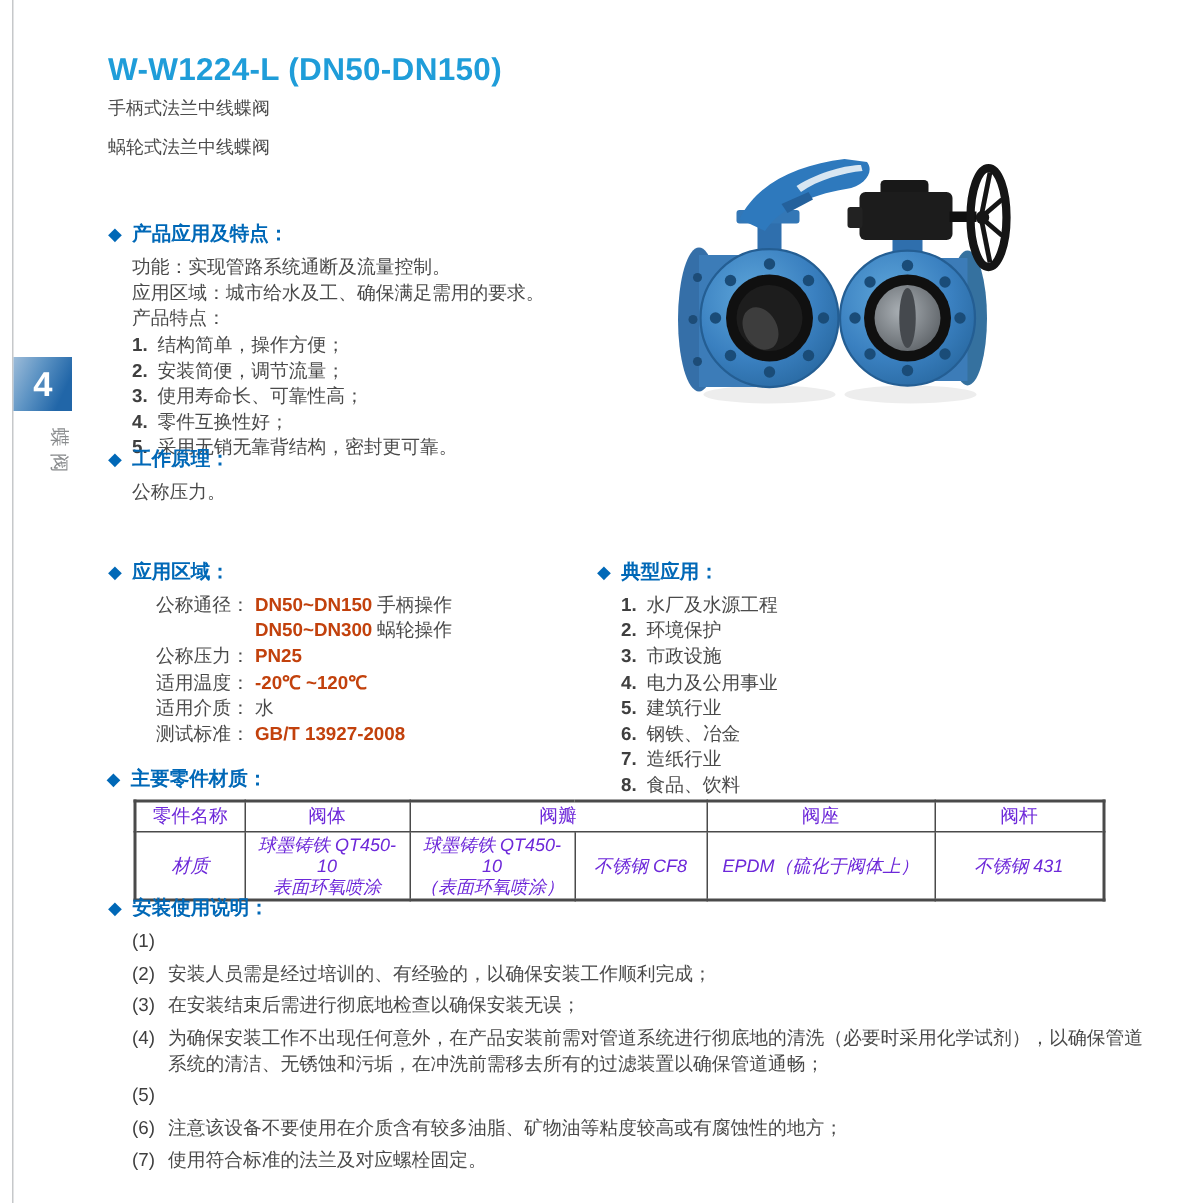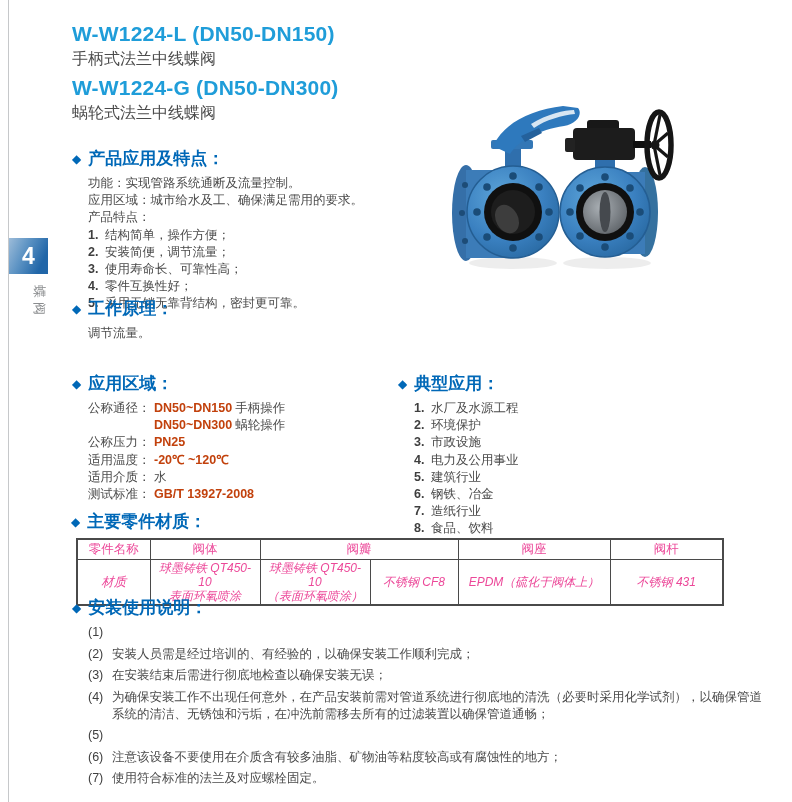--- a/index.html
+++ b/index.html
@@ -10,41 +10,41 @@
   .chapter-tab{position:absolute;left:9px;top:238px;width:39px;height:36px;
 ::               ;}
   .chapter-tab{background:linear-gradient(115deg,#9dbcd9 0%,#5e94c4 38%,#2166a8 80%);
         display:flex;align-items:center;justify-content:center;}
   .chapter-tab .num{color:#ffffff;font-family:"Liberation Sans",sans-serif;
         font-size:23px;font-weight:bold;}
   .chapter-label{position:absolute;left:48px;top:285px;transform:rotate(90deg);
         transform-origin:left top;font-size:13px;color:#8a8c8e;letter-spacing:4px;
         font-family:"Liberation Serif",serif;white-space:nowrap;}
   
-  .titleblock{position:absolute;left:72px;top:21px;}
+  .titleblock{position:absolute;left:72px;top:34px;}
   .model{font-family:"Liberation Sans",sans-serif;font-weight:bold;font-size:21px;
         color:#1f9dd9;line-height:26px;letter-spacing:0.2px;}
-  .subtitle{font-size:16px;color:#4c4c4c;line-height:20px;margin:2px 0 6px 0;}
+  .subtitle{font-size:12px;color:#4c4c4c;line-height:20px;margin:2px 0 6px 0;}
   
   .sec{position:absolute;}
   .sec-head{display:flex;align-items:center;margin-bottom:5px;}
   .diamond{color:#0068b7;font-size:12px;margin-right:7px;
         font-family:"DejaVu Sans",sans-serif;line-height:14px;}
   .sec-title{font-family:"Liberation Sans",sans-serif;font-weight:bold;
-        font-size:17px;color:#0068b7;}
+        font-size:13px;color:#0068b7;}
   .body-line{font-size:12.5px;line-height:17.2px;margin:0 0 0 16px;}
   .num-item{display:flex;margin-left:16px;font-size:12.5px;line-height:17.2px;}
   .num-item .n{font-family:"Liberation Sans",sans-serif;font-weight:600;
         color:#3f3f3f;width:17px;flex:0 0 17px;}
-  .label-row{display:flex;font-size:12.5px;line-height:17.2px;margin-left:16px;}
+  .label-row{display:flex;font-size:12.5px;line-height:17.2px;margin-left:32px;}
   .label-row .lab{width:66px;flex:0 0 66px;}
   .tval{font-family:"Liberation Sans",sans-serif;font-weight:bold;color:#c2410c;}
   
-  table.mat{border-collapse:collapse;table-layout:fixed;width:646px;margin-left:4px;
-        font-size:12px;color:#ec4899;}
+  table.mat{border-collapse:collapse;table-layout:fixed;width:646px;margin-left:17px;
+        font-size:12px;color:#6d28d9;}
   table.mat{border:2px solid #4a4a4a;}
   table.mat th,table.mat td{border:1px solid #4a4a4a;text-align:center;
         vertical-align:middle;padding:1px 2px;font-weight:normal;}
   table.mat th{height:16px;font-size:12.5px;}
   table.mat td{height:30px;white-space:pre-line;line-height:14px;
         font-family:"Liberation Sans",sans-serif;font-size:12px;font-style:italic;}
   table.mat td.rowlab{font-family:"Liberation Serif",serif;font-size:12.5px;}
   
   .inst-item{display:flex;margin-left:16px;font-size:12.5px;line-height:17px;
         margin-bottom:4.5px;}
@@ -61,21 +61,20 @@
   <div class="edge-rule"></div>
 
   <div class="chapter-tab">
     <span class="num">4</span>
   </div>
   <div class="chapter-label">蝶阀</div>
 
   <div class="titleblock">
     <div class="model">W-W1224-L (DN50-DN150)</div>
     <div class="subtitle">手柄式法兰中线蝶阀</div>
-    <div class="model">W-W1224-G (DN50-DN300)</div>
     <div class="subtitle">蜗轮式法兰中线蝶阀</div>
   </div>
 
   <div class="photo-area">
     <svg width="300" height="180" viewBox="0 0 300 180">
       <defs>
         <radialGradient id="gBlue" cx="38%" cy="35%" r="75%">
           <stop offset="0%" stop-color="#5ea6da"></stop>
           <stop offset="60%" stop-color="#3a80c0"></stop>
           <stop offset="100%" stop-color="#27679f"></stop>
@@ -177,21 +176,21 @@
         <span class="n">5.</span>
         <span>采用无销无靠背结构，密封更可靠。</span>
       </div>
   </div>
 
   <div class="sec" style="left:72px;top:297px;width:345px;">
     <div class="sec-head">
       <span class="diamond">◆</span>
       <span class="sec-title">工作原理：</span>
     </div>
-    <p class="body-line">调节流量。</p>
+    <p class="body-line">公称压力。</p>
   </div>
 
   <div class="sec" style="left:72px;top:372px;width:330px;">
     <div class="sec-head">
       <span class="diamond">◆</span>
       <span class="sec-title">应用区域：</span>
     </div>
     <div class="label-row">
         <span class="lab">公称通径：</span>
         <span><span class="tval">DN50~DN150</span><span> 手柄操作</span></span>

